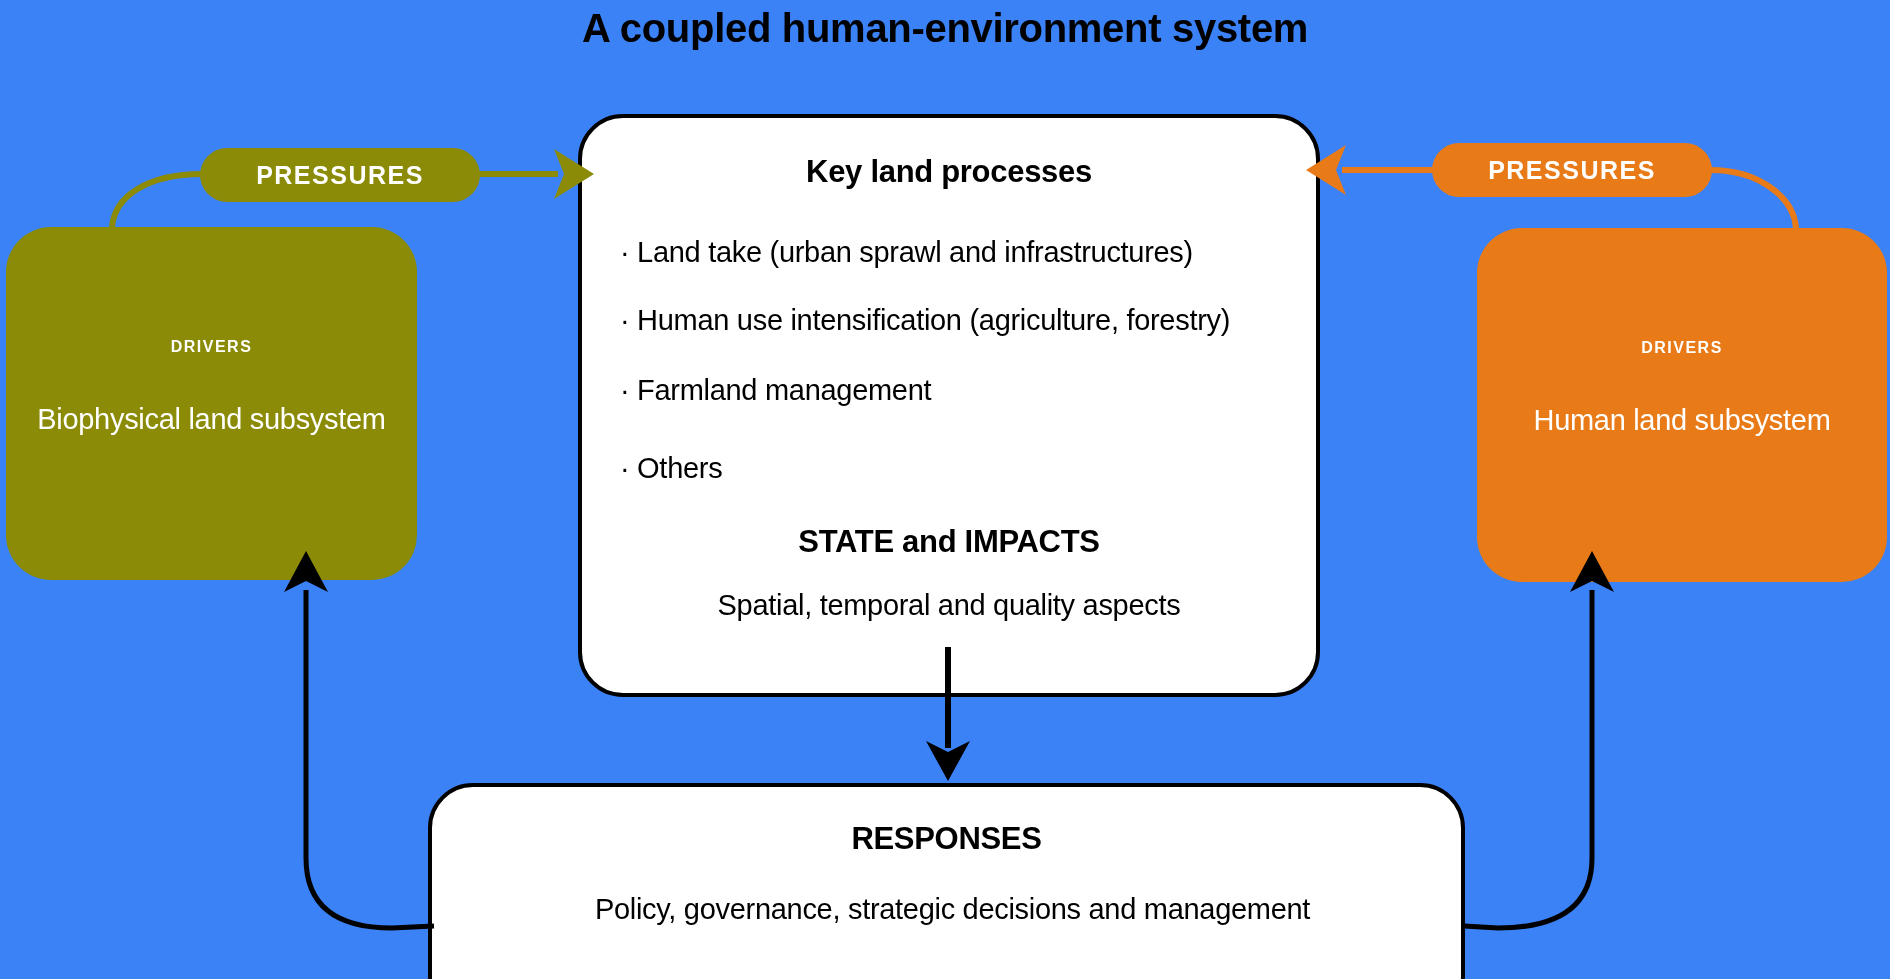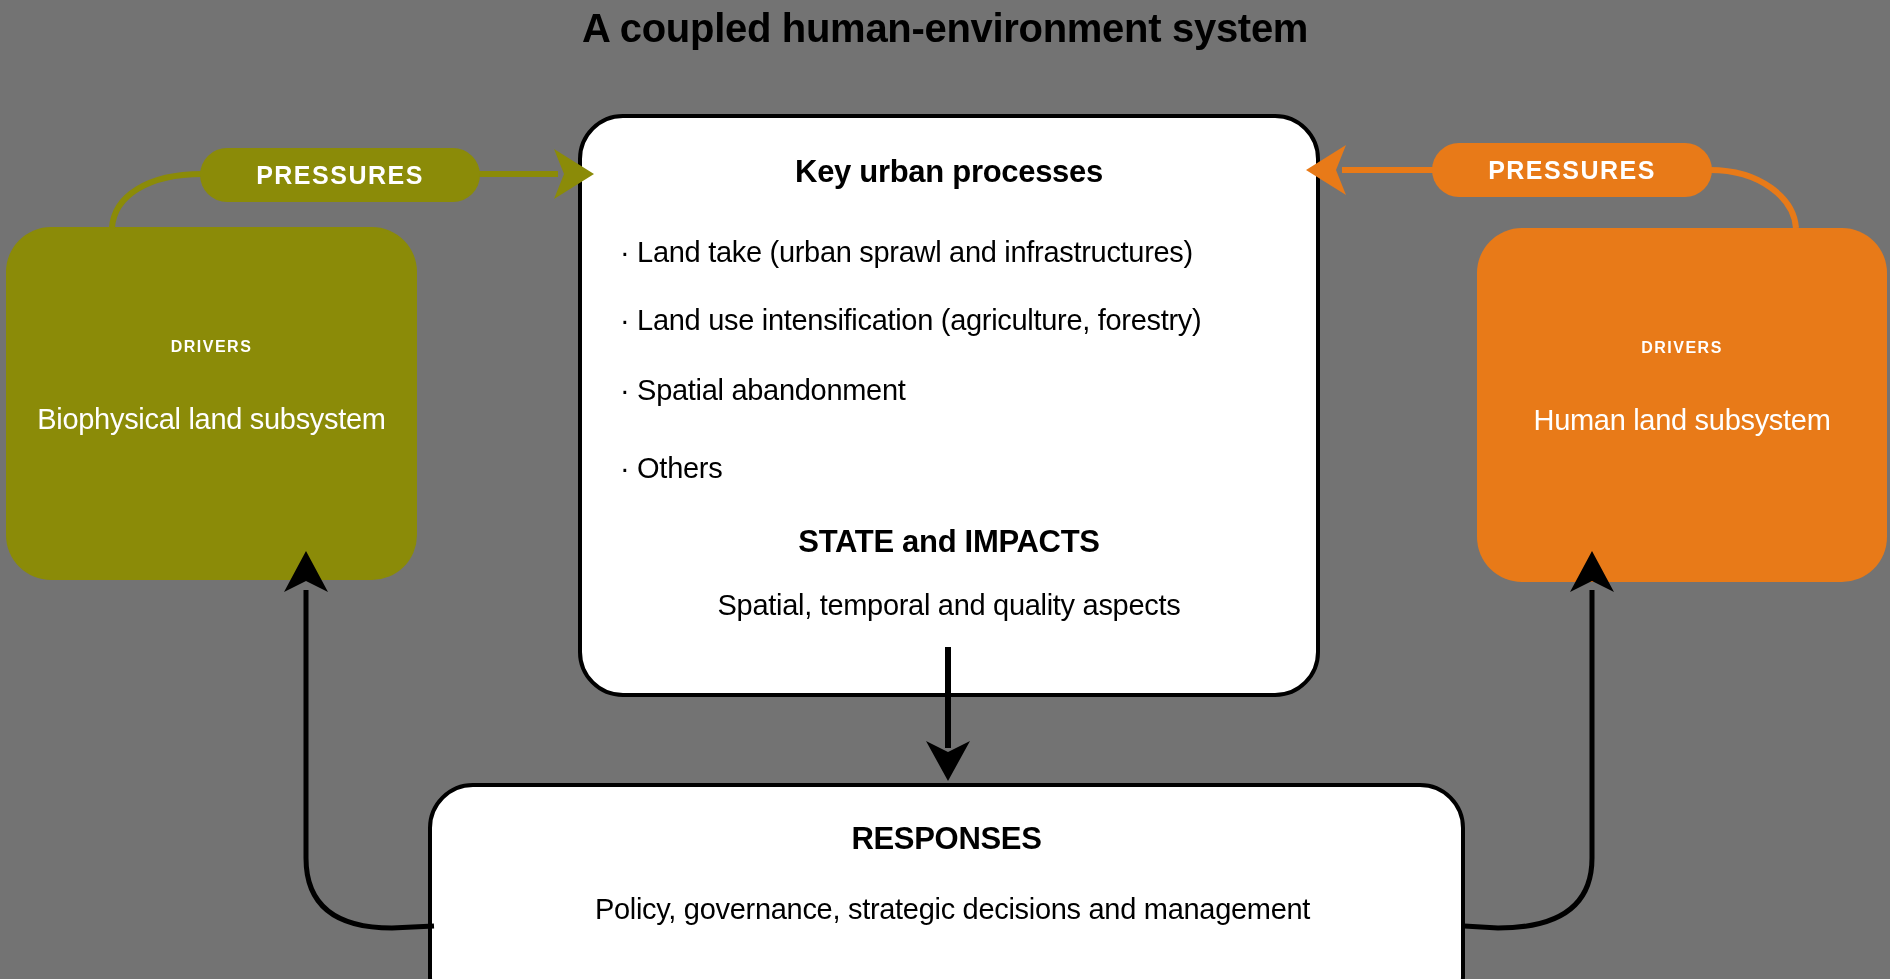--- a/index.html
+++ b/index.html
@@ -5,21 +5,21 @@
   html, body {
     margin: 0;
     padding: 0;
     background: #ffffff;
     font-family: "Liberation Sans", sans-serif;
   }
   #stage {
     position: relative;
     width: 1890px;
     height: 979px;
-    background: #737373;
+    background: #3b82f6;
     overflow: hidden;
     letter-spacing: -0.3px;
   }
   .abs { position: absolute; }
 
   #diagram-title {
     left: 0; right: 0; top: 6px;
     text-align: center;
     font-size: 40px;
     font-weight: bold;
@@ -163,24 +163,24 @@
     <div class="driver-heading">DRIVERS</div>
     <div class="driver-sub">Biophysical land subsystem</div>
   </div>
 
   <div class="abs driver-box" id="drivers-box-right">
     <div class="driver-heading">DRIVERS</div>
     <div class="driver-sub">Human land subsystem</div>
   </div>
 
   <div class="abs" id="key-processes-box"></div>
-  <div class="abs center-line center-heading" id="kp-title">Key urban processes</div>
+  <div class="abs center-line center-heading" id="kp-title">Key land processes</div>
   <div class="abs center-line center-bullet" id="kp-bullet0">· Land take (urban sprawl and infrastructures)</div>
-  <div class="abs center-line center-bullet" id="kp-bullet1">· Land use intensification (agriculture, forestry)</div>
-  <div class="abs center-line center-bullet" id="kp-bullet2">· Spatial abandonment</div>
+  <div class="abs center-line center-bullet" id="kp-bullet1">· Human use intensification (agriculture, forestry)</div>
+  <div class="abs center-line center-bullet" id="kp-bullet2">· Farmland management</div>
   <div class="abs center-line center-bullet" id="kp-bullet3">· Others</div>
   <div class="abs center-line center-heading" id="kp-state">STATE and IMPACTS</div>
   <div class="abs center-line" id="kp-spatial">Spatial, temporal and quality aspects</div>
 
   <div class="abs" id="responses-box">
     <div id="responses-title">RESPONSES</div>
     <div id="responses-text">Policy, governance, strategic decisions and management</div>
   </div>
 
   <div class="abs pill" id="pressures-pill-left">

